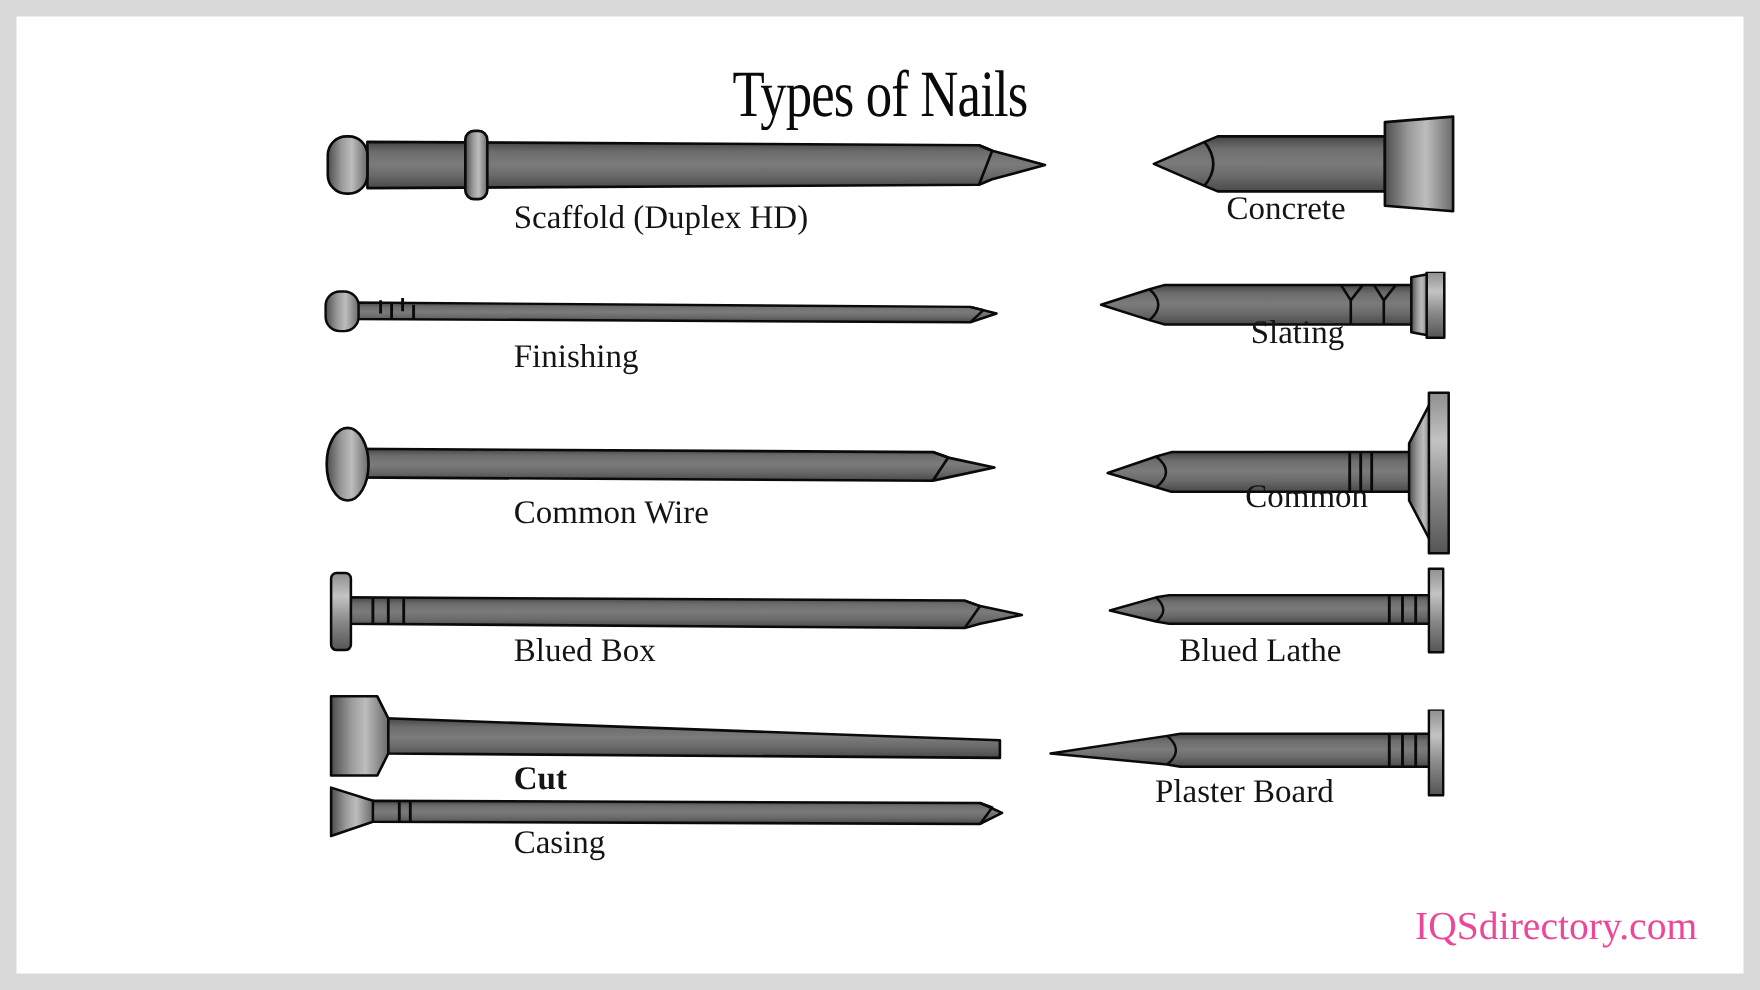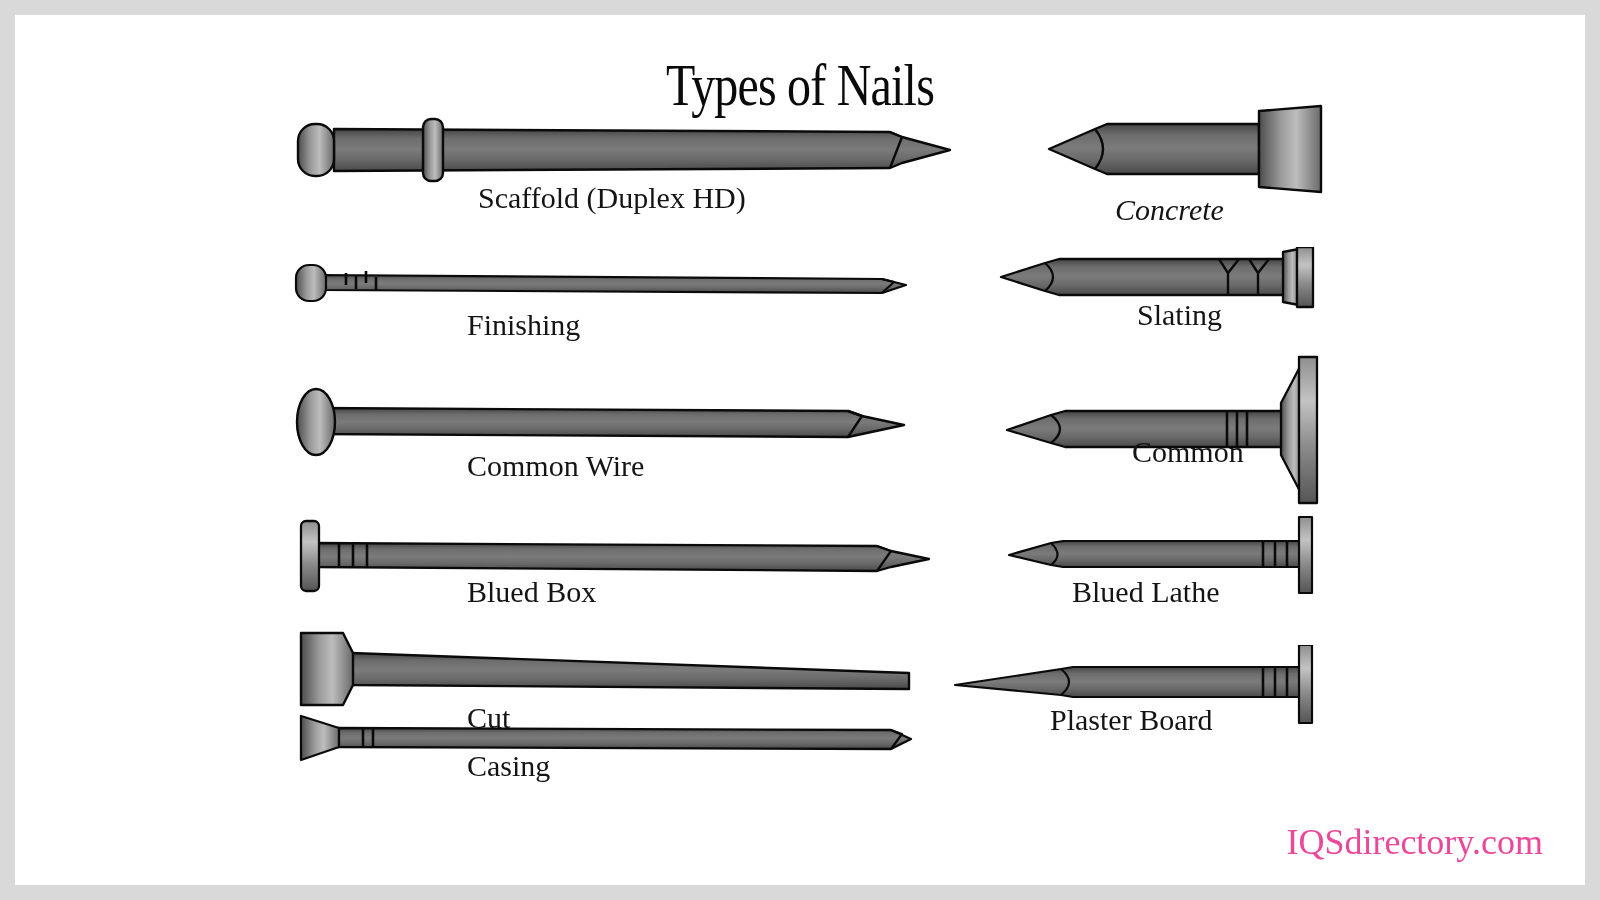--- a/index.html
+++ b/index.html
@@ -91,21 +91,21 @@
 
     <div class="nail-item" style="left:275px;top:100px;">
       <svg class="nail-svg" width="670" height="70" viewBox="0 0 670 70">
         <g stroke="#0a0a0a" stroke-width="2.4" stroke-linejoin="round">
           <polygon points="44,14 600,17 612,22 660,35 612,48 600,53 44,56" fill="url(#shaftG)"></polygon>
           <rect x="133" y="4" width="20" height="62" rx="8" fill="url(#headG)"></rect>
           <rect x="8" y="9" width="36" height="52" rx="17" fill="url(#headG)"></rect>
           <path d="M600,17 L612,22 L600,53" fill="none" stroke="#0a0a0a" stroke-width="2.4"></path>
         </g>
       </svg>
-      <div class="nail-label" style="left:188px;top:68px;text-align:center;">Scaffold (Duplex HD)</div>
+      <div class="nail-label" style="left:177px;top:68px;text-align:center;">Scaffold (Duplex HD)</div>
     </div>
 
     <div class="nail-item" style="left:275px;top:240px;">
       <svg class="nail-svg" width="640" height="56" viewBox="0 0 640 56">
         <g stroke="#0a0a0a" stroke-width="2.2" stroke-linejoin="round">
           <polygon points="30,20 592,24 616,30 592,38 30,35" fill="url(#shaftG)"></polygon>
           <rect x="6" y="10" width="30" height="36" rx="13" fill="url(#headG)"></rect>
           <path d="M592,24 L604,27 L592,38" fill="none" stroke="#0a0a0a" stroke-width="2.2"></path>
         </g>
         <g stroke="#0a0a0a" stroke-width="2.6" fill="none">
@@ -145,21 +145,21 @@
       <div class="nail-label" style="left:172px;top:62px;">Blued Box</div>
     </div>
 
     <div class="nail-item" style="left:280px;top:612px;">
       <svg class="nail-svg" width="630" height="82" viewBox="0 0 630 82">
         <g stroke="#0a0a0a" stroke-width="2.4" stroke-linejoin="round">
           <polygon points="56,26 614,46 614,62 56,58" fill="url(#shaftG)"></polygon>
           <polygon points="6,6 48,6 58,26 58,58 48,78 6,78" fill="url(#headG)"></polygon>
         </g>
       </svg>
-      <div class="nail-label" style="left:172px;top:76px;">Cut</div>
+      <div class="nail-label" style="left:172px;top:66px;font-weight:bold;">Cut</div>
     </div>
 
     <div class="nail-item" style="left:280px;top:698px;">
       <svg class="nail-svg" width="640" height="52" viewBox="0 0 640 52">
         <g stroke="#0a0a0a" stroke-width="2.3" stroke-linejoin="round">
           <polygon points="42,15 596,17 616,26 596,36 42,34" fill="url(#shaftG)"></polygon>
           <polygon points="6,3 44,15 44,34 6,47" fill="url(#headG)"></polygon>
           <path d="M596,17 L607,21 L596,36" fill="none" stroke="#0a0a0a" stroke-width="2.3"></path>
         </g>
         <g stroke="#0a0a0a" stroke-width="2.6" fill="none">
@@ -171,39 +171,39 @@
     </div>
 
     <div class="nail-item" style="left:1016px;top:88px;">
       <svg class="nail-svg" width="300" height="92" viewBox="0 0 300 92">
         <g stroke="#0a0a0a" stroke-width="2.4" stroke-linejoin="round">
           <polygon points="18,46 64,26 76,21 228,21 228,71 76,71 64,66" fill="url(#shaftG)"></polygon>
           <polygon points="228,8 290,3 290,89 228,84" fill="url(#headG)"></polygon>
           <path d="M64,26 Q80,46 64,66" fill="none" stroke="#0a0a0a" stroke-width="2.4"></path>
         </g>
       </svg>
-      <div class="nail-label" style="left:84px;top:92px;font-style:italic;">Concrete</div>
+      <div class="nail-label" style="left:84px;top:72px;">Concrete</div>
     </div>
 
     <div class="nail-item" style="left:982px;top:232px;">
       <svg class="nail-svg" width="330" height="62" viewBox="0 0 330 62">
         <g stroke="#0a0a0a" stroke-width="2.3" stroke-linejoin="round">
           <polygon points="4,30 48,16 62,12 292,12 292,48 62,48 48,44" fill="url(#shaftG)"></polygon>
           <path d="M48,16 Q64,30 48,44" fill="none" stroke="#0a0a0a" stroke-width="2.3"></path>
           <polygon points="286,5 302,2 302,58 286,55" fill="url(#headG)"></polygon>
           <rect x="300" y="0" width="16" height="60" fill="url(#headGv)"></rect>
         </g>
         <g stroke="#0a0a0a" stroke-width="2.4" fill="none">
           <path d="M222,12 L231,26 L231,48"></path>
             <path d="M242,12 L231,26"></path>
           <path d="M252,12 L261,26 L261,48"></path>
             <path d="M272,12 L261,26"></path>
         </g>
       </svg>
-      <div class="nail-label" style="left:140px;top:53px;text-align:center;">Slating</div>
+      <div class="nail-label" style="left:140px;top:41px;text-align:center;">Slating</div>
     </div>
 
     <div class="nail-item" style="left:988px;top:340px;">
       <svg class="nail-svg" width="325" height="150" viewBox="0 0 325 150">
         <g stroke="#0a0a0a" stroke-width="2.3" stroke-linejoin="round">
           <polygon points="4,75 48,60 62,56 280,56 280,92 62,92 48,88" fill="url(#shaftG)"></polygon>
           <path d="M48,60 Q66,74 48,88" fill="none" stroke="#0a0a0a" stroke-width="2.3"></path>
           <polygon points="278,48 300,6 300,142 278,100" fill="url(#headG)"></polygon>
           <rect x="296" y="2" width="18" height="146" fill="url(#headGv)"></rect>
         </g>

